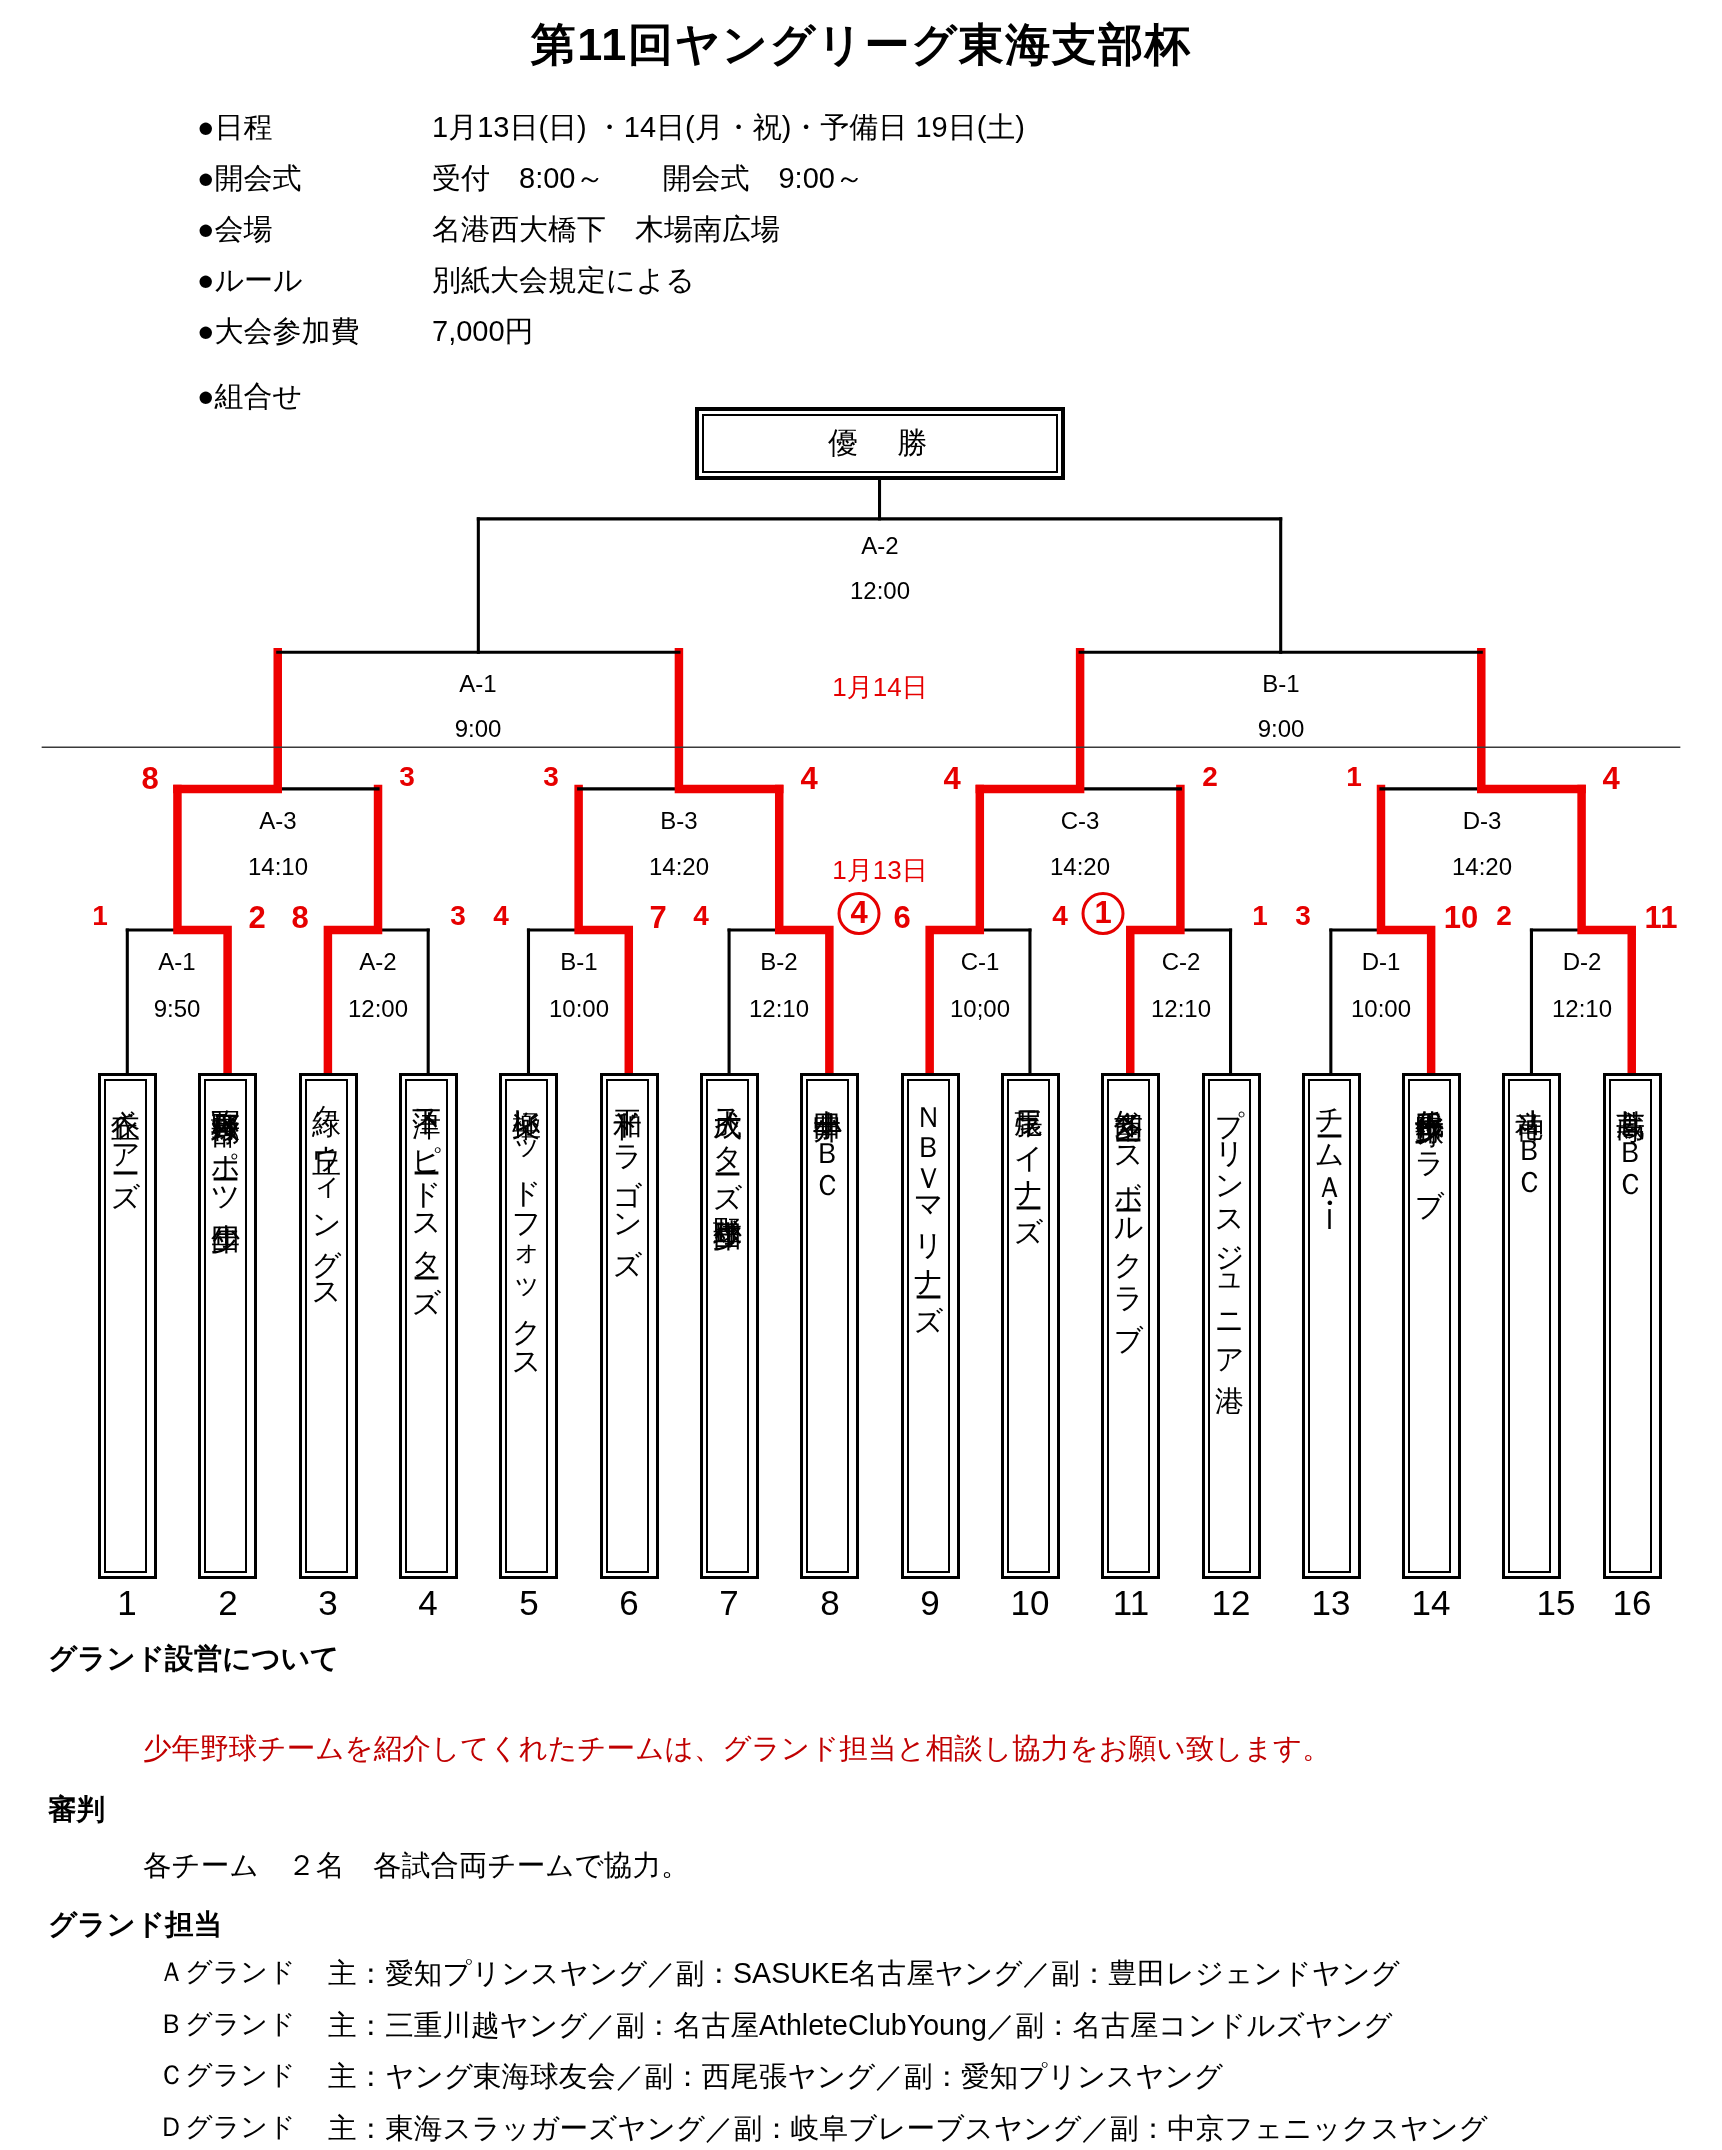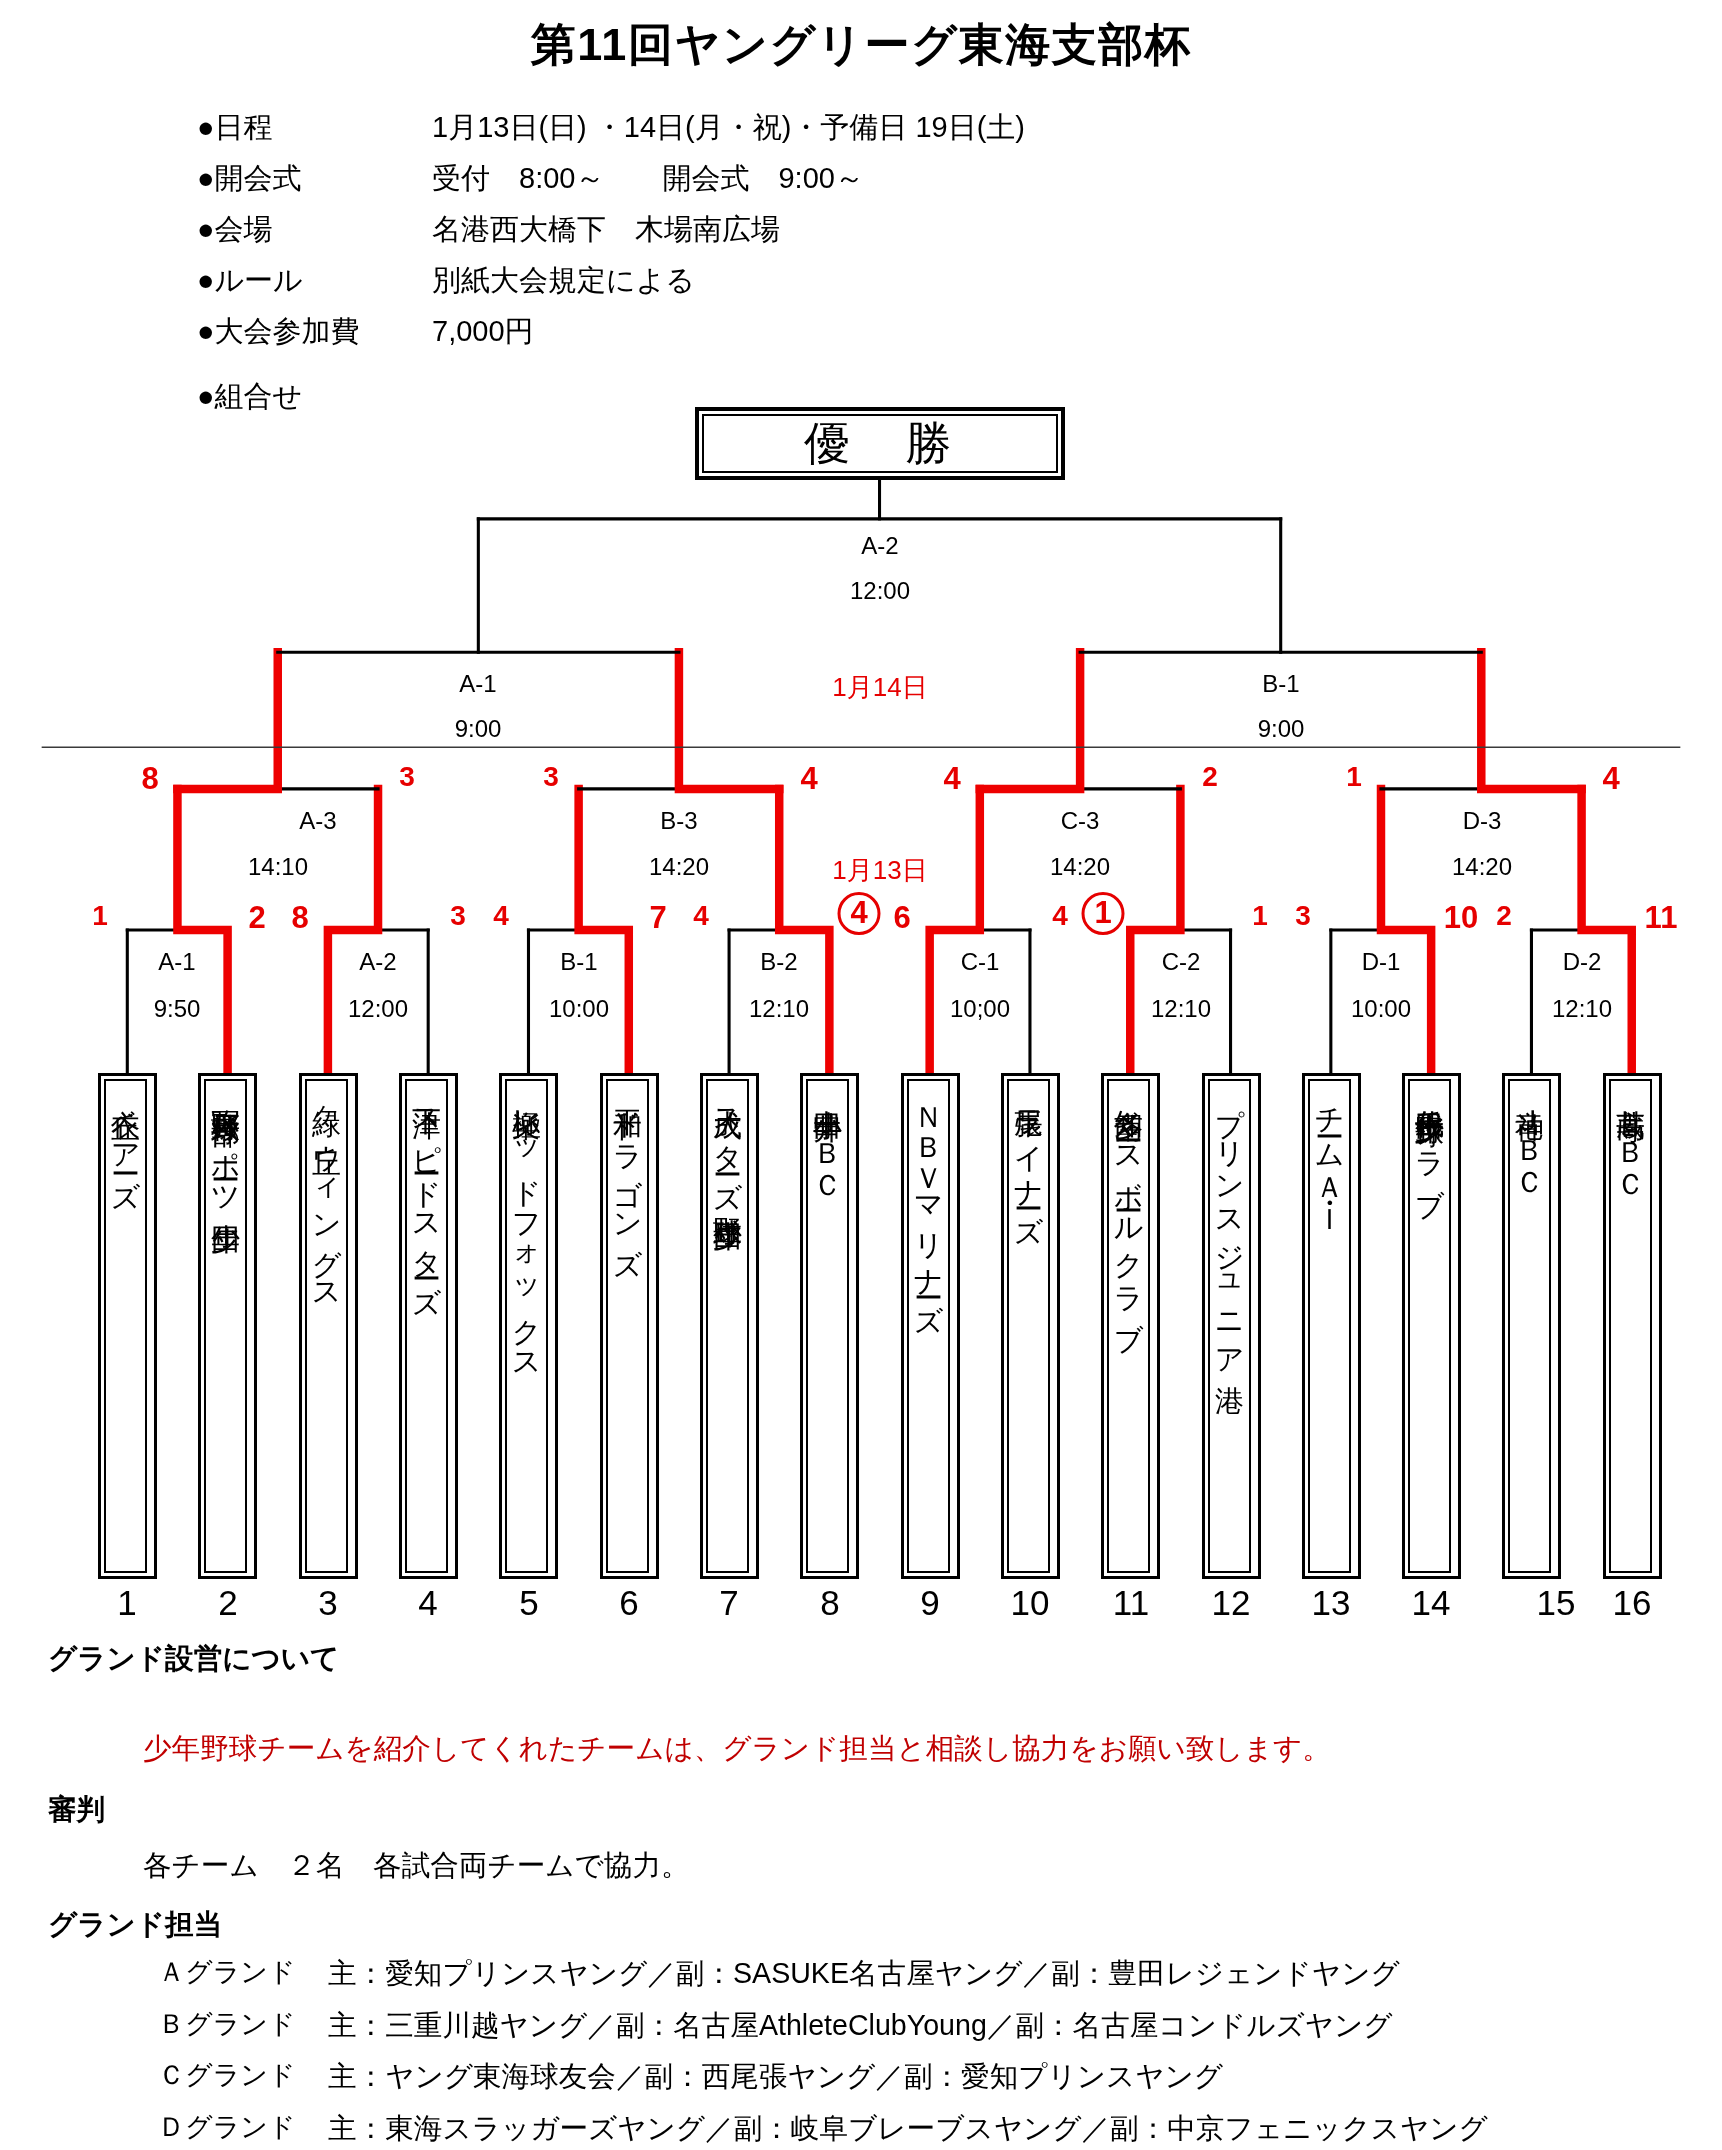--- a/index.html
+++ b/index.html
@@ -12,21 +12,21 @@
   .bvalue{position:absolute;font-size:29px;white-space:pre}
   .mlabel{position:absolute;font-size:24px;white-space:pre;color:#000}
   .ctr{transform:translateX(-50%)}
   .score{position:absolute;font-size:28px;color:#e60000;font-weight:600}
   .score.win{font-size:31px;font-weight:800}
   .score.circ{border:3.9px solid #e60000;border-radius:50%;width:43px;height:43px;
               line-height:35px;text-align:center;margin-top:-7.7px}
   .date{position:absolute;font-size:26px;color:#e60000;white-space:pre}
   .champ-box{position:absolute;left:695px;top:407px;width:370px;height:73px;border:4.6px solid #000;padding:3.1px;background:#fff}
   .champ-inner{border:2.3px solid #000;height:100%;display:flex;align-items:center;justify-content:center;
-               font-size:46px;letter-spacing:4.6px;white-space:pre}
+               font-size:30px;letter-spacing:4.6px;white-space:pre}
   .team-box{position:absolute;width:59px;height:506px;border:3.9px solid #000;padding:3.1px;background:#fff}
   .team-inner{height:100%;border:2.3px solid #000;writing-mode:vertical-rl;text-orientation:mixed;
               font-size:29px;line-height:39px;padding-top:6.2px;letter-spacing:1.5px}
   .team-num{position:absolute;font-size:35px}
   .h1{position:absolute;left:48px;font-size:28.6px;font-weight:bold;white-space:pre}
   .body{position:absolute;left:143px;font-size:28.6px;white-space:pre}
   .red{color:#c00000}
   .ground-label{position:absolute;left:158px;font-size:27px;white-space:pre}
   .ground-detail{position:absolute;left:328px;font-size:28.6px;white-space:pre}
 </style>
@@ -196,21 +196,21 @@
       <div class="score ctr" style="left: 1303px; top: 900px;">3</div>
       <div class="score ctr win" style="left: 1461px; top: 900px;">10</div>
       <div class="mlabel ctr" style="left: 1381px; top: 948px;">D-1</div>
       <div class="mlabel ctr" style="left: 1381px; top: 995px;">10:00</div>
       <div class="score ctr" style="left: 1504px; top: 900px;">2</div>
       <div class="score ctr win" style="left: 1661px; top: 900px;">11</div>
       <div class="mlabel ctr" style="left: 1582px; top: 948px;">D-2</div>
       <div class="mlabel ctr" style="left: 1582px; top: 995px;">12:10</div>
       <div class="score ctr win" style="left: 150px; top: 761px;">8</div>
       <div class="score ctr" style="left: 407px; top: 761px;">3</div>
-      <div class="mlabel ctr" style="left: 278px; top: 807px; margin-left: 40px;">A-3</div>
+      <div class="mlabel ctr" style="left: 278px; top: 807px;">A-3</div>
       <div class="mlabel ctr" style="left: 278px; top: 853px;">14:10</div>
       <div class="score ctr" style="left: 551px; top: 761px;">3</div>
       <div class="score ctr win" style="left: 809px; top: 761px;">4</div>
       <div class="mlabel ctr" style="left: 679px; top: 807px;">B-3</div>
       <div class="mlabel ctr" style="left: 679px; top: 853px;">14:20</div>
       <div class="score ctr win" style="left: 952px; top: 761px;">4</div>
       <div class="score ctr" style="left: 1210px; top: 761px;">2</div>
       <div class="mlabel ctr" style="left: 1080px; top: 807px;">C-3</div>
       <div class="mlabel ctr" style="left: 1080px; top: 853px;">14:20</div>
       <div class="score ctr" style="left: 1354px; top: 761px;">1</div>

